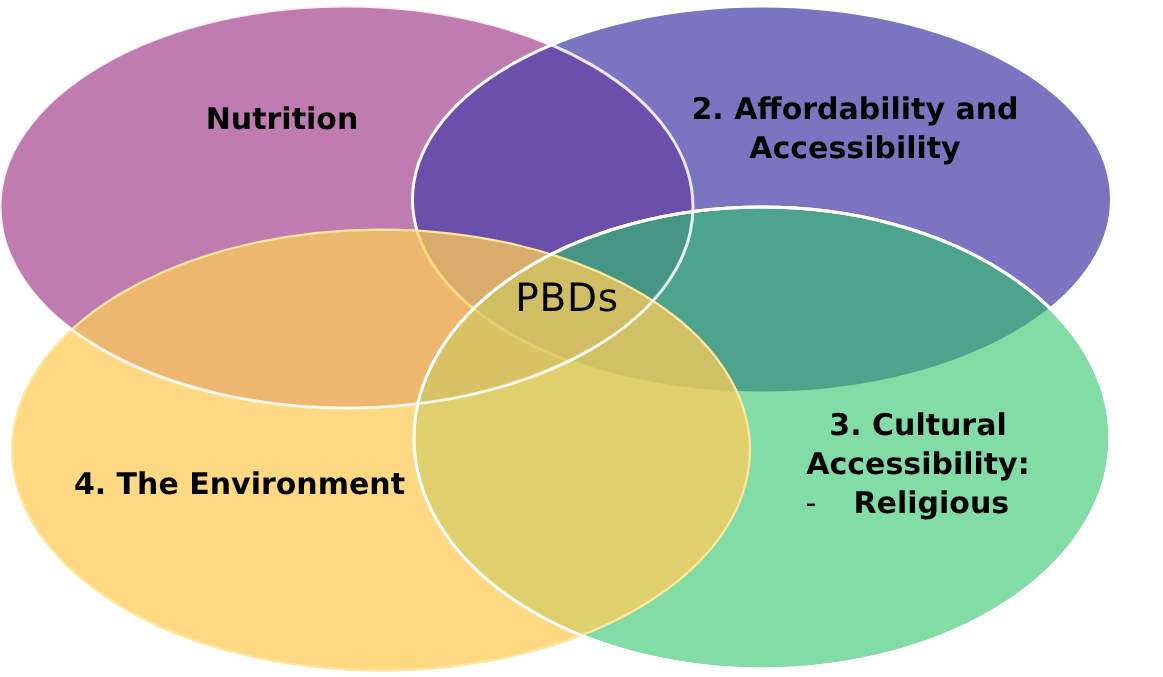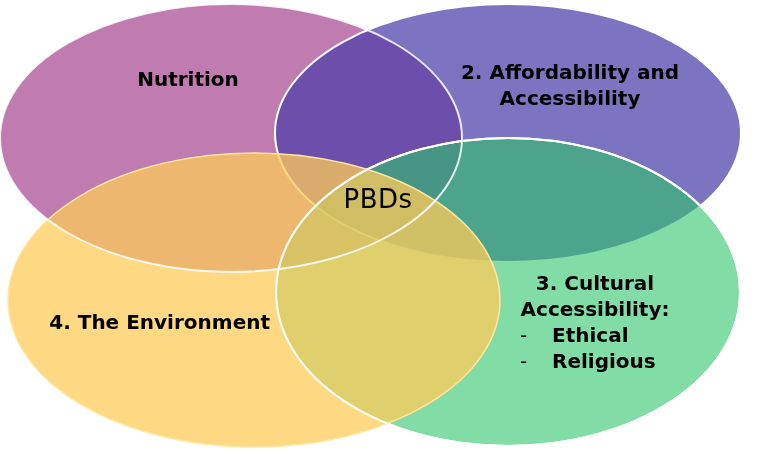--- a/index.html
+++ b/index.html
@@ -11,21 +11,21 @@
       font-weight: bold;
       color: #000;
       text-align: center;
       line-height: 1.3;
       font-size: 20px;
       white-space: nowrap;
     }
     .label-line { display: block; }
     .lbl-health { left: 88px; top: 66px; width: 200px; }
     .lbl-afford { left: 440px; top: 59px; width: 260px; }
-    .lbl-culture { left: 500px; top: 270px; width: 190px; }
+    .lbl-culture { left: 517px; top: 270px; width: 190px; }
     .lbl-env { left: 30px; top: 309px; width: 240px; text-align: right; }
     .lbl-center { left: 318px; top: 183px; width: 120px; font-size: 26px; font-weight: normal; letter-spacing: 0.5px; }
     .sub { display: block; text-align: left; padding-left: 20px; }
     .dash { display: inline-block; width: 32px; font-weight: normal; }
   </style>
 </head>
 <body>
 
 <svg class="venn" viewBox="0 0 775 451" xmlns="http://www.w3.org/2000/svg">
 
@@ -47,23 +47,20 @@
 
 <div class="label lbl-afford">
   <span class="label-line">2. Affordability and</span>
   <span class="label-line">Accessibility</span>
 </div>
 
 <div class="label lbl-culture">
   <span class="label-line">3. Cultural</span>
   <span class="label-line">Accessibility:</span>
   <span class="sub">
-    <span class="dash">-</span><span>Ethical</span>
-  </span>
-  <span class="sub">
     <span class="dash">-</span><span>Religious</span>
   </span>
 </div>
 
 <div class="label lbl-env">
   <span class="label-line">4. The Environment</span>
 </div>
 
 <div class="label lbl-center">PBDs</div>
 

